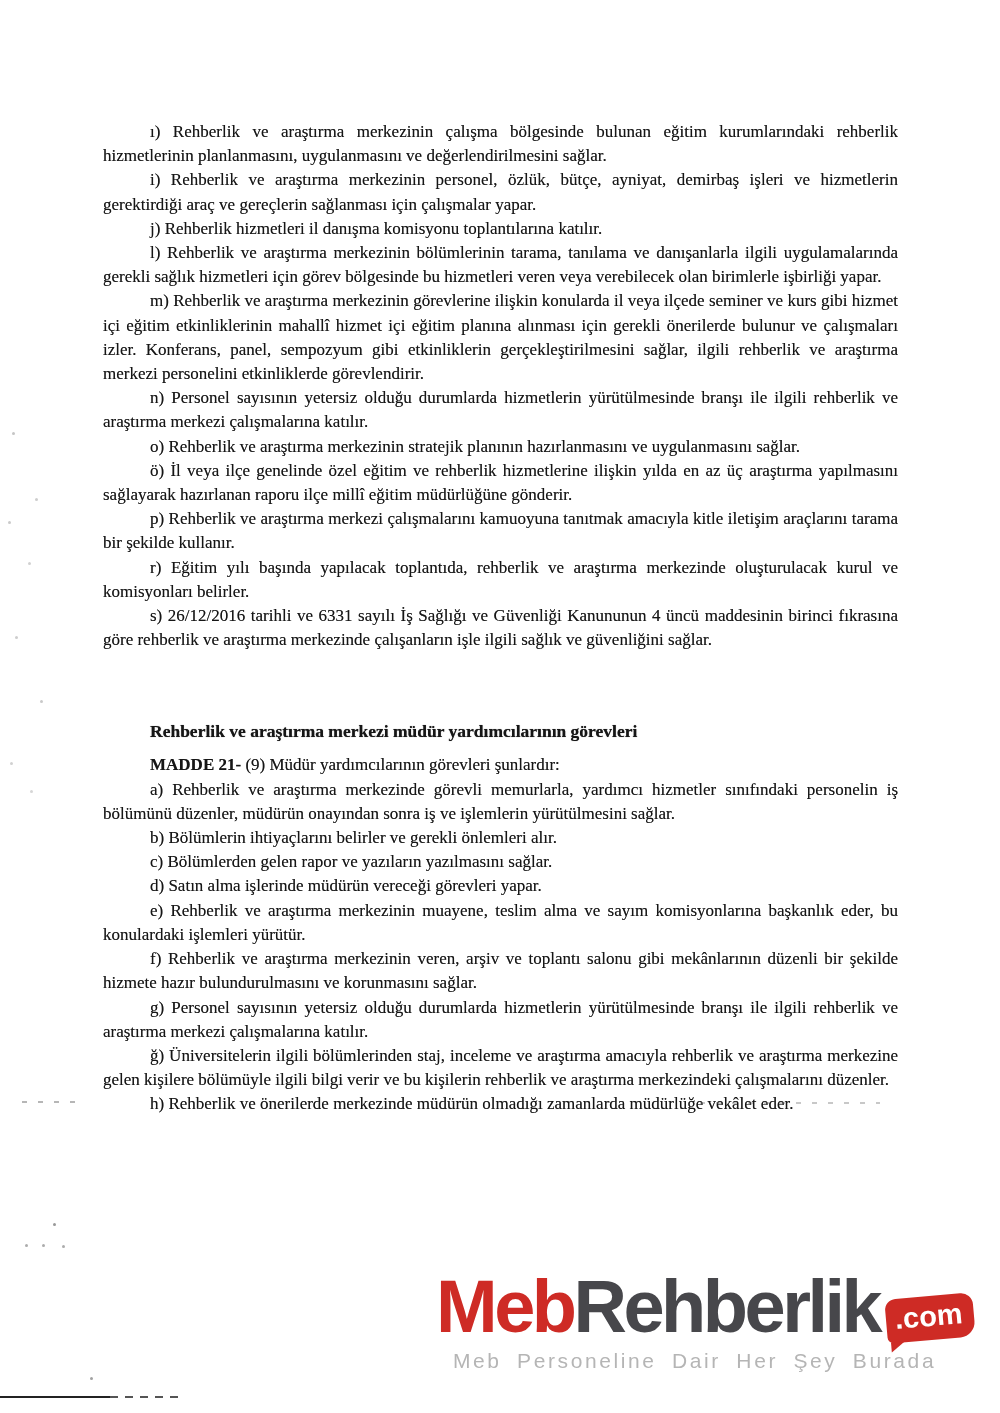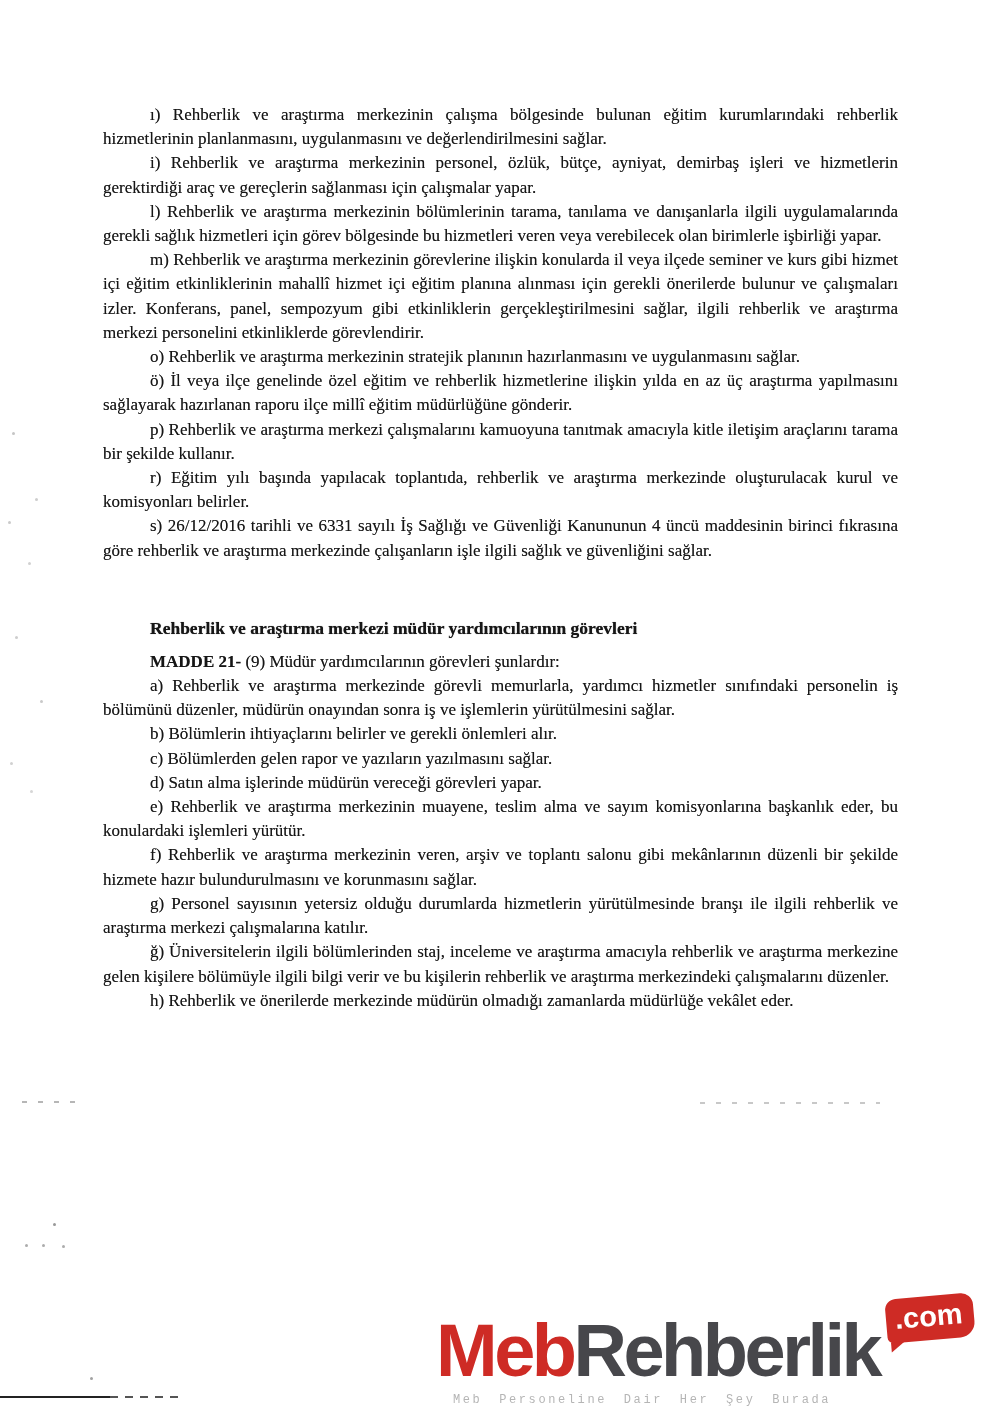--- a/index.html
+++ b/index.html
@@ -2,60 +2,60 @@
 <html style="--logo-red: #ce2b25; --logo-dark: #47474b; --logo-gray: #b5b5b5;"><head>
 <meta charset="utf-8">
 <style>
   html,body { margin:0; padding:0; background:#ffffff; }
   .page {
     position:relative; width:1000px; height:1413px; margin:0 auto;
     background:#ffffff; overflow:hidden;
     font-family:"Liberation Serif", serif; color:#161616;
   }
   .doc {
-    position:absolute; left:103px; top:103px; width:795px;
+    position:absolute; left:103px; top:120px; width:795px;
     font-size:17px; line-height:24.2px; text-align:justify;
   }
   .para {
     margin:0; text-indent:47px;
     text-shadow:0 0 0.6px rgba(25,25,25,.55);
   }
   .heading {
-    margin:53px 0 10px 0; text-indent:47px;
+    margin:67px 0 10px 0; text-indent:47px;
     font-weight:bold; font-size:17.5px; line-height:24px;
     text-shadow:0 0 0.7px rgba(15,15,15,.8);
   }
   .bold { font-weight:bold; }
 
   
   .logo { position:absolute; left:436px; top:1270px; }
   .brand { display:flex; align-items:flex-start; white-space:nowrap; }
   .brand-text {
     font-family:"Liberation Sans", sans-serif; font-weight:bold;
-    font-size:74px; letter-spacing:-3.5px; line-height:1;margin-top:44px;
+    font-size:74px; letter-spacing:-3.5px; line-height:1;
   }
   .brand-meb { color:var(--logo-red,#ce2b25); }
   .brand-personel { color:var(--logo-dark,#47474b); }
   .badge {
     position:relative; margin:26px 0 0 7px;
     background:var(--logo-red,#ce2b25); color:#ffffff;
     font-family:"Liberation Sans", sans-serif; font-weight:bold;
     font-size:29px; line-height:1; padding:6px 11px 9px 9px;
     border-radius:11px 12px 15px 6px; transform:rotate(-5deg);
   }
   .badge::after {
     content:""; position:absolute; left:3px; bottom:-9px;
     width:0; height:0;
     border-left:14px solid var(--logo-red,#ce2b25);
     border-bottom:10px solid transparent;
   }
   .tagline {
-    font-family:Liberation Mono, monospace;
+    font-family:Liberation Sans, sans-serif;
     color:var(--logo-gray,#b5b5b5);
-    font-size:12px; letter-spacing:2.6px; word-spacing:7px;
+    font-size:21px; letter-spacing:2.6px; word-spacing:7px;
     margin:5px 0 0 17px; white-space:nowrap;
   }
 
   
   .art { position:absolute; pointer-events:none; }
   .dash-row {
     height:2px; opacity:.5;
     background:repeating-linear-gradient(90deg,#6e6e6e 0 5px,transparent 5px 16px);
   }
   .dash-row.faint { opacity:.38; }
@@ -84,22 +84,24 @@
   }
 </style>
 </head>
 <body>
 
 <div class="page">
 
   <div class="doc">
     <p class="para">ı) Rehberlik ve araştırma merkezinin çalışma bölgesinde bulunan eğitim kurumlarındaki rehberlik hizmetlerinin planlanmasını, uygulanmasını ve değerlendirilmesini sağlar.</p>
     <p class="para">i) Rehberlik ve araştırma merkezinin personel, özlük, bütçe, ayniyat, demirbaş işleri ve hizmetlerin gerektirdiği araç ve gereçlerin sağlanması için çalışmalar yapar.</p>
+    <p class="para">j) Rehberlik hizmetleri il danışma komisyonu toplantılarına katılır.</p>
     <p class="para">l) Rehberlik ve araştırma merkezinin bölümlerinin tarama, tanılama ve danışanlarla ilgili uygulamalarında gerekli sağlık hizmetleri için görev bölgesinde bu hizmetleri veren veya verebilecek olan birimlerle işbirliği yapar.</p>
     <p class="para">m) Rehberlik ve araştırma merkezinin görevlerine ilişkin konularda il veya ilçede seminer ve kurs gibi hizmet içi eğitim etkinliklerinin mahallî hizmet içi eğitim planına alınması için gerekli önerilerde bulunur ve çalışmaları izler. Konferans, panel, sempozyum gibi etkinliklerin gerçekleştirilmesini sağlar, ilgili rehberlik ve araştırma merkezi personelini etkinliklerde görevlendirir.</p>
+    <p class="para">n) Personel sayısının yetersiz olduğu durumlarda hizmetlerin yürütülmesinde branşı ile ilgili rehberlik ve araştırma merkezi çalışmalarına katılır.</p>
     <p class="para">o) Rehberlik ve araştırma merkezinin stratejik planının hazırlanmasını ve uygulanmasını sağlar.</p>
     <p class="para">ö) İl veya ilçe genelinde özel eğitim ve rehberlik hizmetlerine ilişkin yılda en az üç araştırma yapılmasını sağlayarak hazırlanan raporu ilçe millî eğitim müdürlüğüne gönderir.</p>
     <p class="para">p) Rehberlik ve araştırma merkezi çalışmalarını kamuoyuna tanıtmak amacıyla kitle iletişim araçlarını tarama bir şekilde kullanır.</p>
     <p class="para">r) Eğitim yılı başında yapılacak toplantıda, rehberlik ve araştırma merkezinde oluşturulacak kurul ve komisyonları belirler.</p>
     <p class="para">s) 26/12/2016 tarihli ve 6331 sayılı İş Sağlığı ve Güvenliği Kanununun 4 üncü maddesinin birinci fıkrasına göre rehberlik ve araştırma merkezinde çalışanların işle ilgili sağlık ve güvenliğini sağlar.</p>
 
     <p class="heading">Rehberlik ve araştırma merkezi müdür yardımcılarının görevleri</p>
 
     <p class="para"><span class="bold">MADDE 21-</span><span> (9) Müdür yardımcılarının görevleri şunlardır:</span></p>
 

